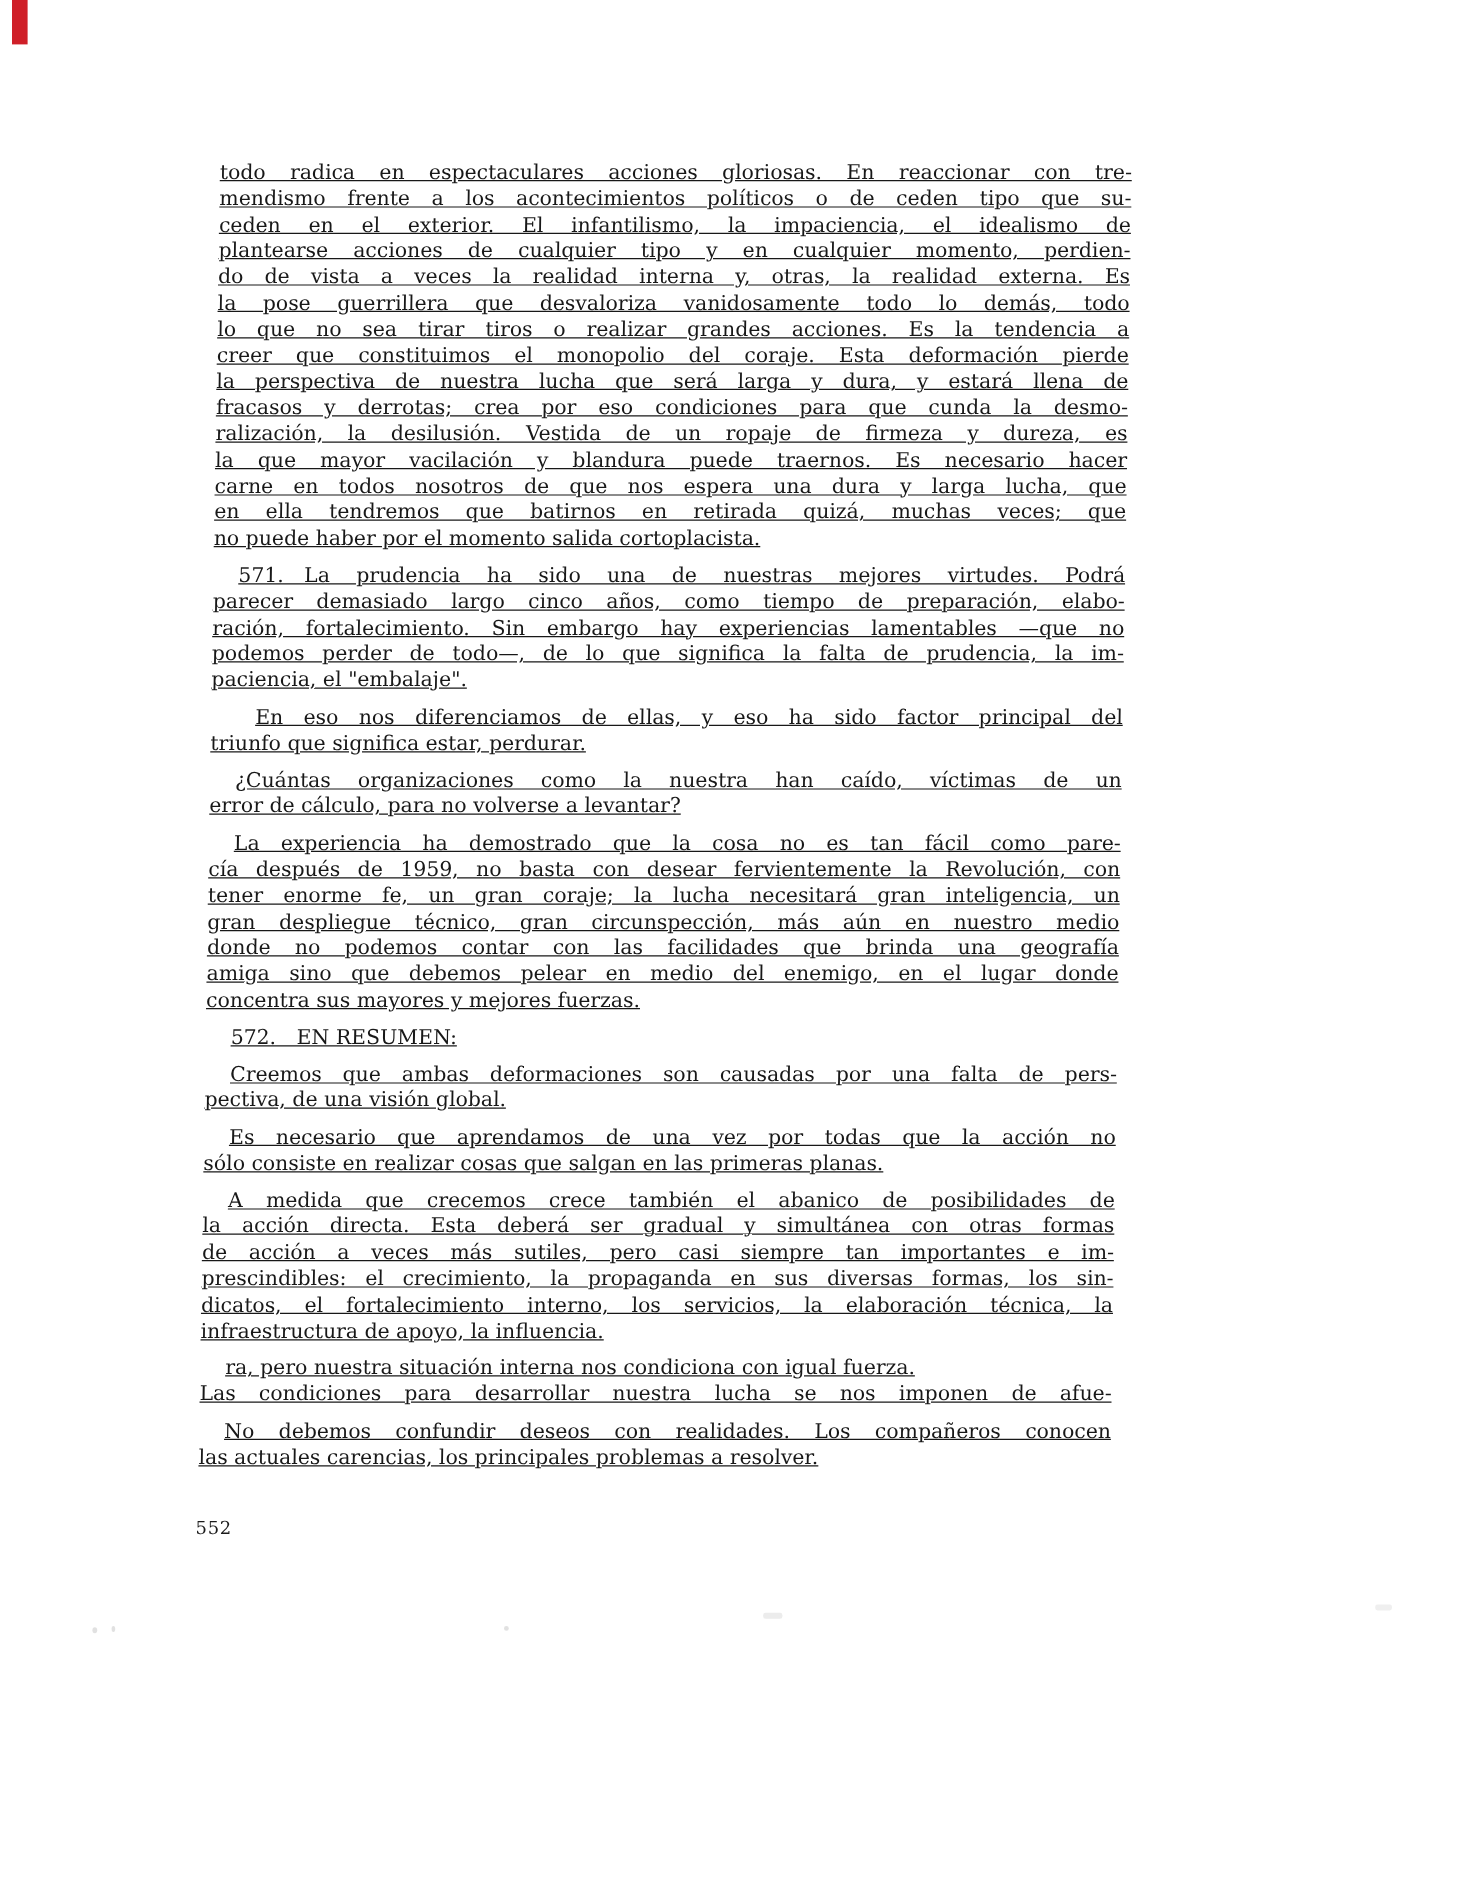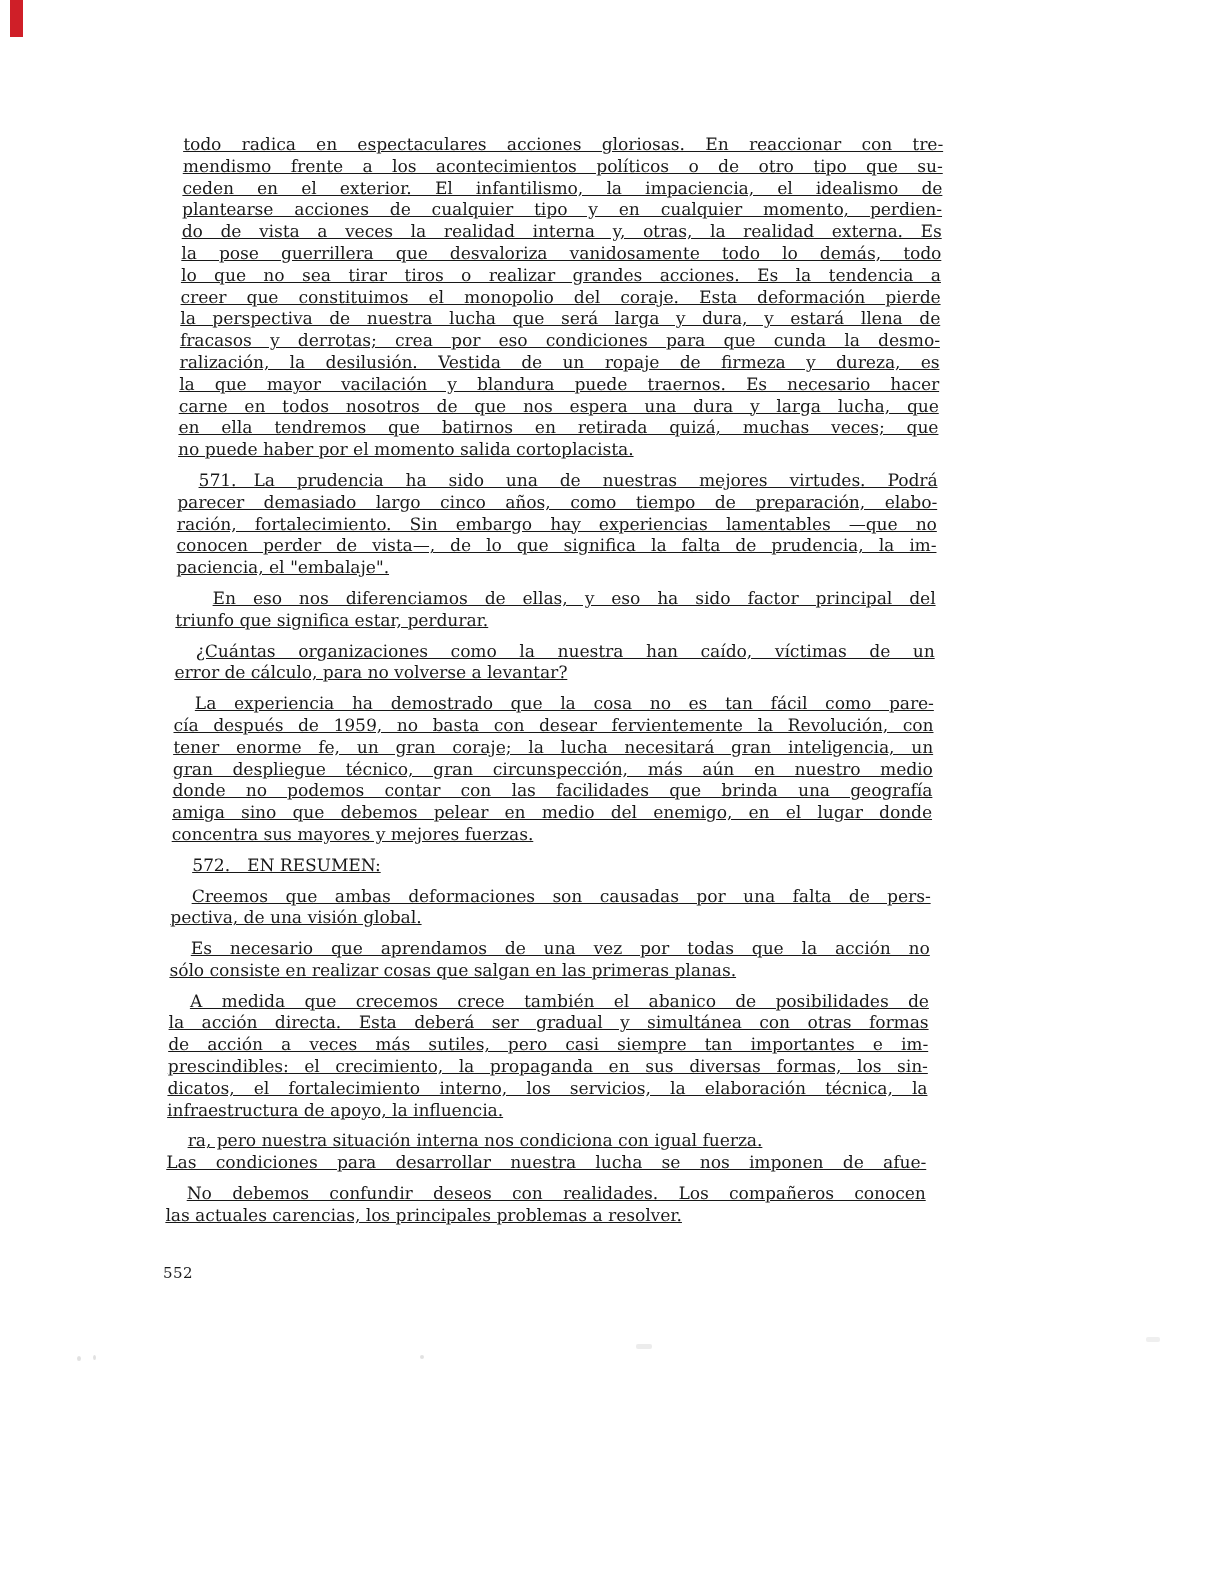--- a/index.html
+++ b/index.html
@@ -56,40 +56,40 @@
   }
 </style>
 </head>
 <body>
 
 <div class="red-mark" style="background: rgb(207, 31, 40);"></div>
 
 <main class="text-block">
     <div class="para indent-none">
       <div class="line">todo radica en espectaculares acciones gloriosas. En reaccionar con tre-</div>
-      <div class="line">mendismo frente a los acontecimientos políticos o de otro tipo que su-</div>
+      <div class="line">mendismo frente a los acontecimientos políticos o de ceden tipo que su-</div>
       <div class="line">ceden en el exterior. El infantilismo, la impaciencia, el idealismo de</div>
       <div class="line">plantearse acciones de cualquier tipo y en cualquier momento, perdien-</div>
       <div class="line">do de vista a veces la realidad interna y, otras, la realidad externa. Es</div>
       <div class="line">la pose guerrillera que desvaloriza vanidosamente todo lo demás, todo</div>
       <div class="line">lo que no sea tirar tiros o realizar grandes acciones. Es la tendencia a</div>
       <div class="line">creer que constituimos el monopolio del coraje. Esta deformación pierde</div>
       <div class="line">la perspectiva de nuestra lucha que será larga y dura, y estará llena de</div>
       <div class="line">fracasos y derrotas; crea por eso condiciones para que cunda la desmo-</div>
       <div class="line">ralización, la desilusión. Vestida de un ropaje de firmeza y dureza, es</div>
       <div class="line">la que mayor vacilación y blandura puede traernos. Es necesario hacer</div>
       <div class="line">carne en todos nosotros de que nos espera una dura y larga lucha, que</div>
       <div class="line">en ella tendremos que batirnos en retirada quizá, muchas veces; que</div>
       <div class="line last">no puede haber por el momento salida cortoplacista.</div>
     </div>
     <div class="para indent-normal">
       <div class="line">571. La prudencia ha sido una de nuestras mejores virtudes. Podrá</div>
       <div class="line">parecer demasiado largo cinco años, como tiempo de preparación, elabo-</div>
       <div class="line">ración, fortalecimiento. Sin embargo hay experiencias lamentables —que no</div>
-      <div class="line">conocen perder de vista—, de lo que significa la falta de prudencia, la im-</div>
+      <div class="line">podemos perder de todo—, de lo que significa la falta de prudencia, la im-</div>
       <div class="line last">paciencia, el "embalaje".</div>
     </div>
     <div class="para indent-wide">
       <div class="line">En eso nos diferenciamos de ellas, y eso ha sido factor principal del</div>
       <div class="line last">triunfo que significa estar, perdurar.</div>
     </div>
     <div class="para indent-normal">
       <div class="line">¿Cuántas organizaciones como la nuestra han caído, víctimas de un</div>
       <div class="line last">error de cálculo, para no volverse a levantar?</div>
     </div>

